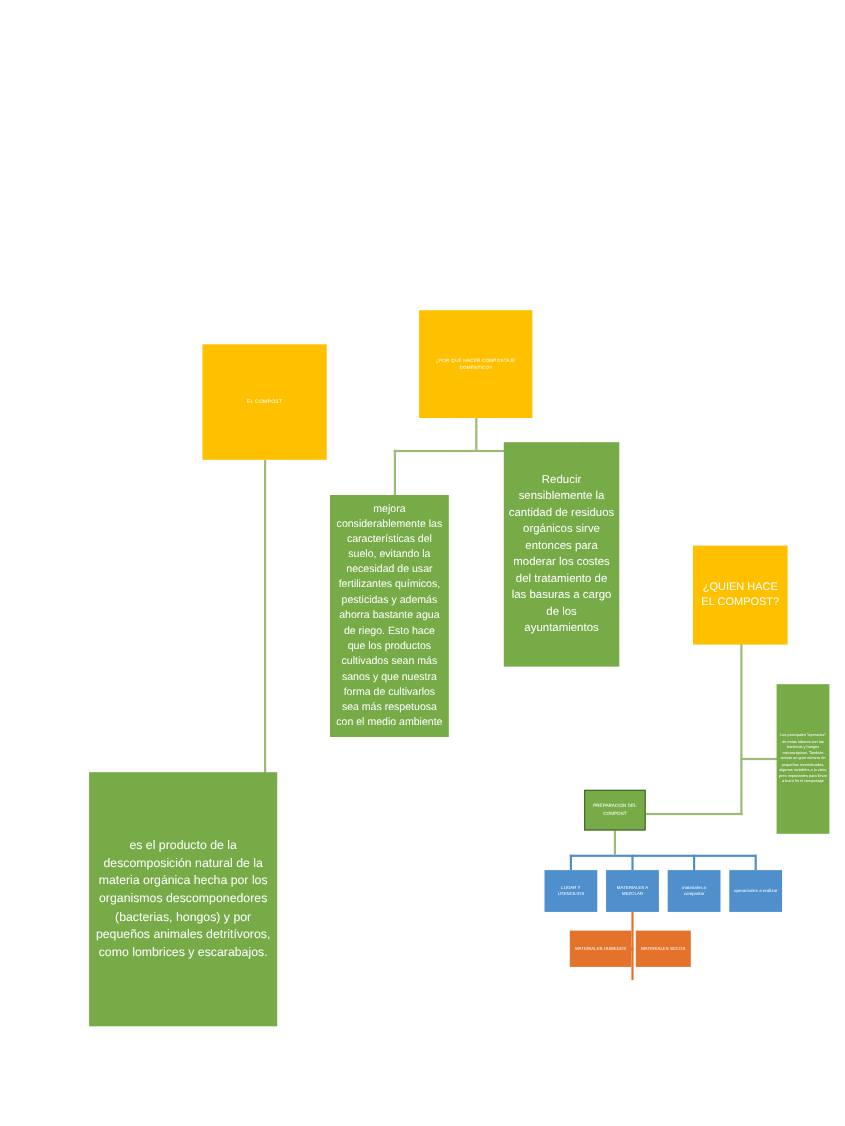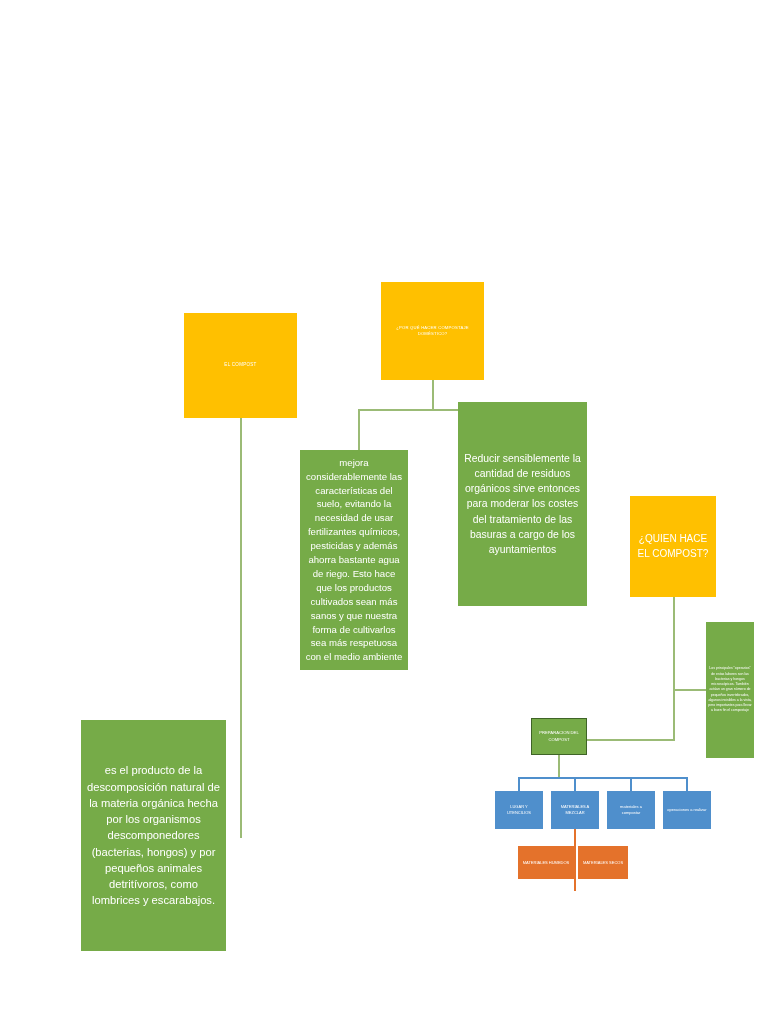--- a/index.html
+++ b/index.html
@@ -43,24 +43,24 @@
     position: absolute;
     background: #9bbb76;
   }
   .line-orange { background: #e4722b; }
   .line-blue { background: #4f8fcc; }
 
   
   #n-compost        { left:184px; top:313px;  width:113px; height:105px; font-size:4.5px; letter-spacing:.3px; }
   #n-porque         { left:381px; top:282px;  width:103px; height:98px;  font-size:4.2px; letter-spacing:.2px; }
   #n-mejora         { left:300px; top:450px;  width:108px; height:220px; font-size:9.6px; }
-  #n-reducir        { left:458px; top:402px;  width:129px; height:204px; font-size:10.4px; }
-  #n-quien          { left:630px; top:496px;  width:86px;  height:101px;  font-size:10px; }
+  #n-reducir        { left:458px; top:402px;  width:105px; height:204px; font-size:10.4px; }
+  #n-quien          { left:630px; top:496px;  width:86px;  height:90px;  font-size:10px; }
   #n-operarios      { left:706px; top:622px;  width:48px;  height:136px; font-size:3.5px; line-height:1.5; padding:3px 2px; }
-  #n-esel           { left:81px;  top:720px;  width:145px; height:231px; font-size:11.2px; }
+  #n-esel           { left:81px;  top:702px;  width:171px; height:231px; font-size:11.2px; }
   #n-preparacion    { left:531px; top:718px;  width:56px;  height:37px;  font-size:4.2px; }
   #n-lugar          { left:495px; top:791px;  width:48px;  height:38px;  font-size:4px; }
   #n-materiales-mez { left:551px; top:791px;  width:48px;  height:38px;  font-size:4px; }
   #n-materiales-com { left:607px; top:791px;  width:48px;  height:38px;  font-size:4px; }
   #n-operaciones    { left:663px; top:791px;  width:48px;  height:38px;  font-size:4px; }
   #n-humedos        { left:518px; top:846px;  width:56px;  height:33px;  font-size:4px; }
   #n-secos          { left:578px; top:846px;  width:50px;  height:33px;  font-size:4px; }
 </style>
 </head>
 <body>

